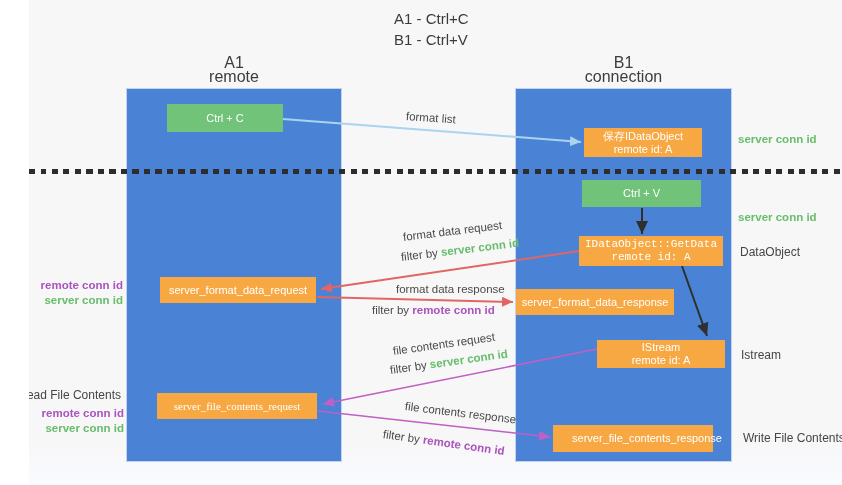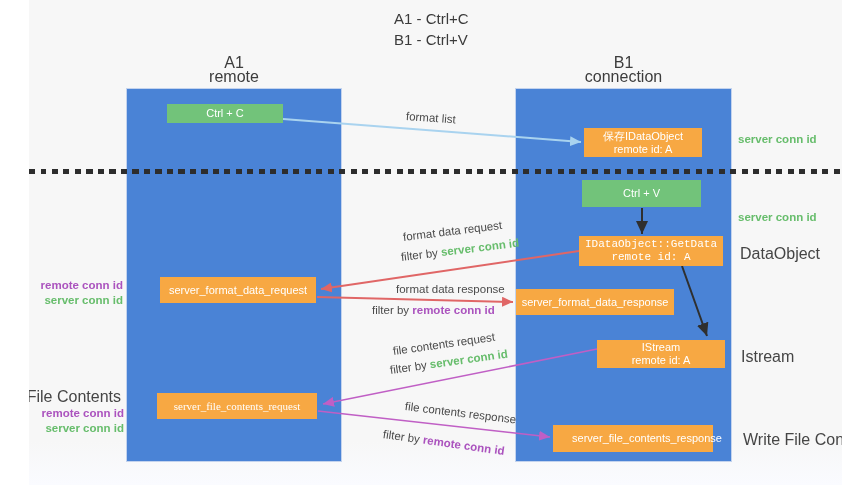--- a/index.html
+++ b/index.html
@@ -8,21 +8,21 @@
          background:linear-gradient(180deg,#f7f7f7 0%,#f7f7f7 91%,#fafbff 100%);margin-left:29px;}
   .title{position:absolute;left:365px;top:8px;font-size:15px;line-height:21px;color:#3b3b3b;}
   .colheader{position:absolute;top:56px;text-align:center;font-size:16px;line-height:14px;color:#3c3c3c;}
   .lifeline{position:absolute;top:88px;height:374px;background:#4a83d6;border:1px solid #c3d3ee;box-sizing:border-box;}
   .dotted{position:absolute;left:0;top:169px;width:842px;height:5px;
           background:repeating-linear-gradient(90deg,#2d2d2d 0 6px,transparent 6px 11.5px);}
   .node{position:absolute;display:flex;flex-direction:column;align-items:center;justify-content:center;
         color:#fff;font-size:11px;line-height:13px;text-align:center;box-sizing:border-box;}
   .green{background:#72c37a;}
   .orange{background:#f7a843;text-align:right;}
-  .sidelabel{position:absolute;font-size:16px;color:#454545;white-space:nowrap;}
+  .sidelabel{position:absolute;font-size:12px;color:#454545;white-space:nowrap;}
   .tag{font-weight:bold;font-size:11.5px;line-height:15px;white-space:nowrap;}
   .tag-green{color:#67bd6c;}
   .tag-purple{color:#ab53be;}
   .leftblock{position:absolute;text-align:right;}
   .flow{position:absolute;font-size:11.5px;color:#4b4b4b;white-space:nowrap;transform-origin:left center;}
   .arrows{position:absolute;left:0;top:0;pointer-events:none;}
 </style>
 </head>
 <body>
 
@@ -64,21 +64,21 @@
     </defs>
     <line x1="254" y1="119" x2="552" y2="142" stroke="#a9d3ef" stroke-width="2" marker-end="url(#mblue)"></line>
     <line x1="613" y1="208" x2="613" y2="234" stroke="#2f2f2f" stroke-width="2" marker-end="url(#mblack)"></line>
     <line x1="653" y1="266" x2="678" y2="336" stroke="#2f2f2f" stroke-width="2" marker-end="url(#mblack)"></line>
     <line x1="550" y1="251" x2="292" y2="289" stroke="#e06666" stroke-width="2" marker-end="url(#mred)"></line>
     <line x1="288" y1="297" x2="484" y2="302" stroke="#e06666" stroke-width="2" marker-end="url(#mred)"></line>
     <line x1="568" y1="349" x2="294" y2="404" stroke="#c05fc5" stroke-width="1.5" marker-end="url(#mpurple)"></line>
     <line x1="289" y1="411" x2="521" y2="437" stroke="#c05fc5" stroke-width="1.5" marker-end="url(#mpurple)"></line>
   </svg>
 
-  <div class="node green" style="left:138px;top:104px;width:116px;height:19px;">
+  <div class="node green" style="left:138px;top:104px;width:116px;height:28px;">
     <div>Ctrl + C</div>
   </div>
 
   <div class="node orange" style="left:555px;top:128px;width:118px;height:29px;">
     <div>保存IDataObject</div>
     <div>remote id: A</div>
   </div>
 
   <div class="node green" style="left:553px;top:180px;width:119px;height:27px;">
     <div>Ctrl + V</div>

